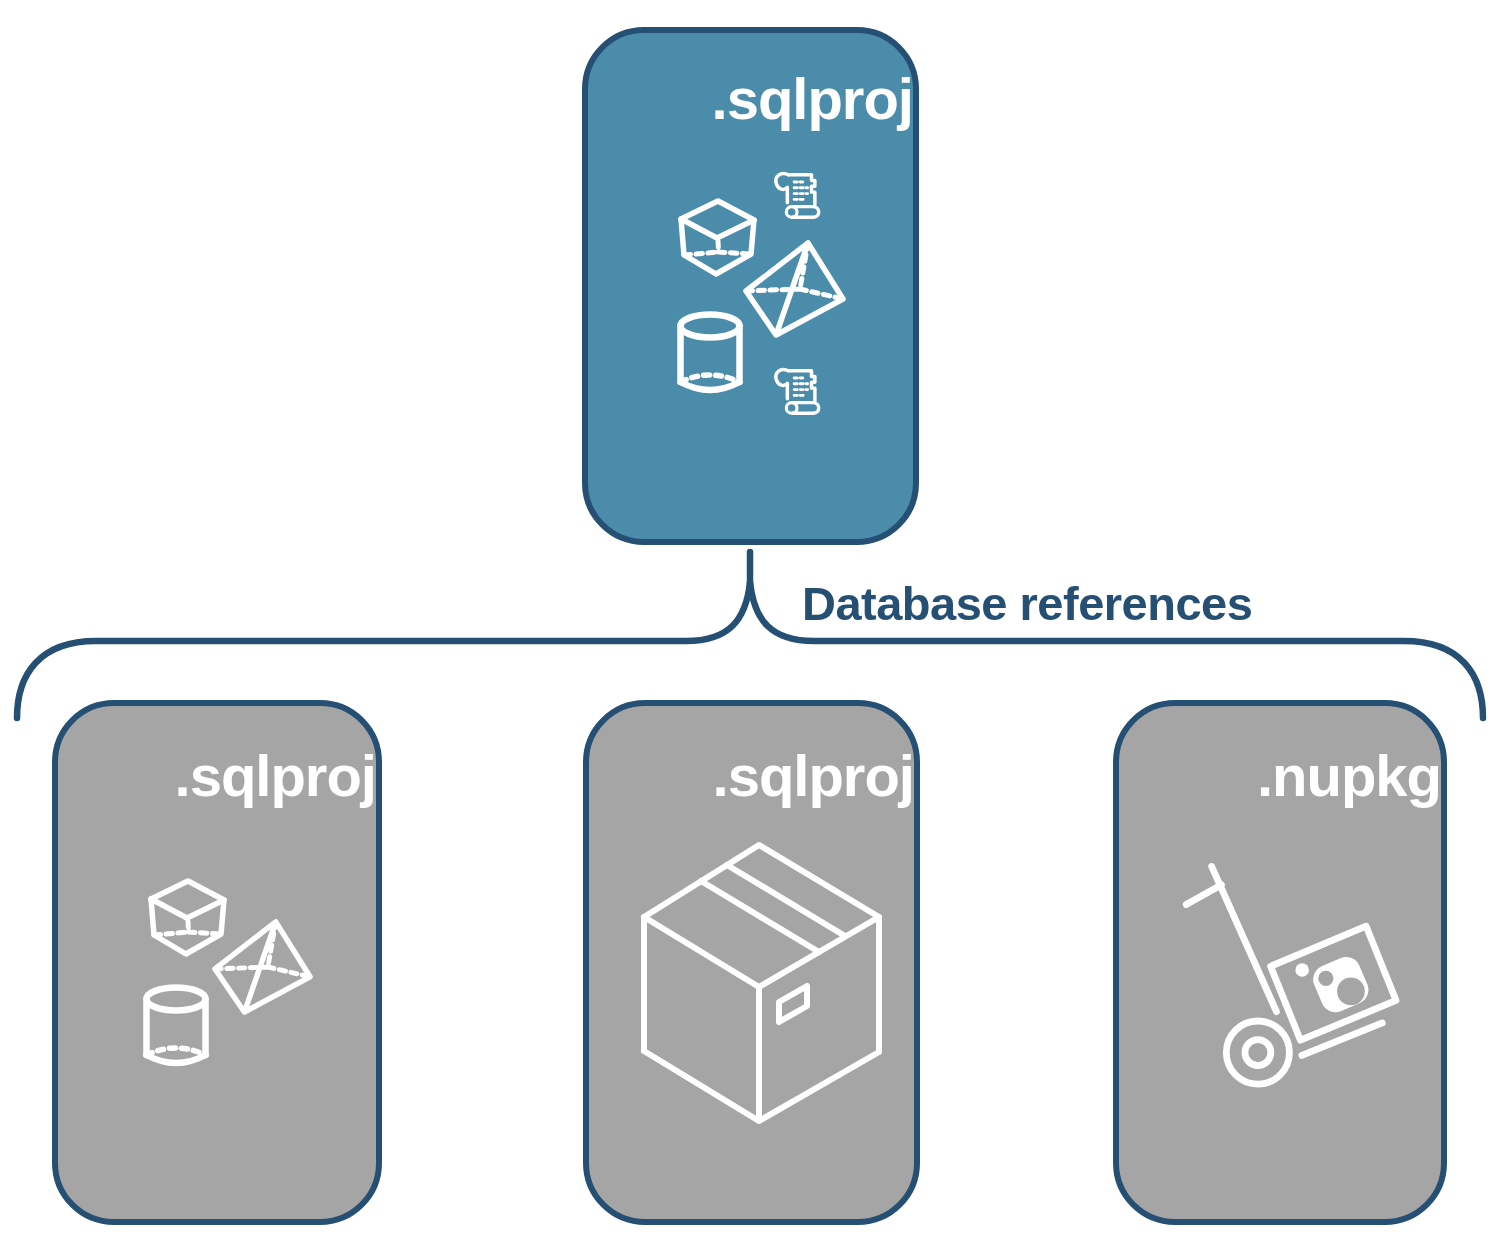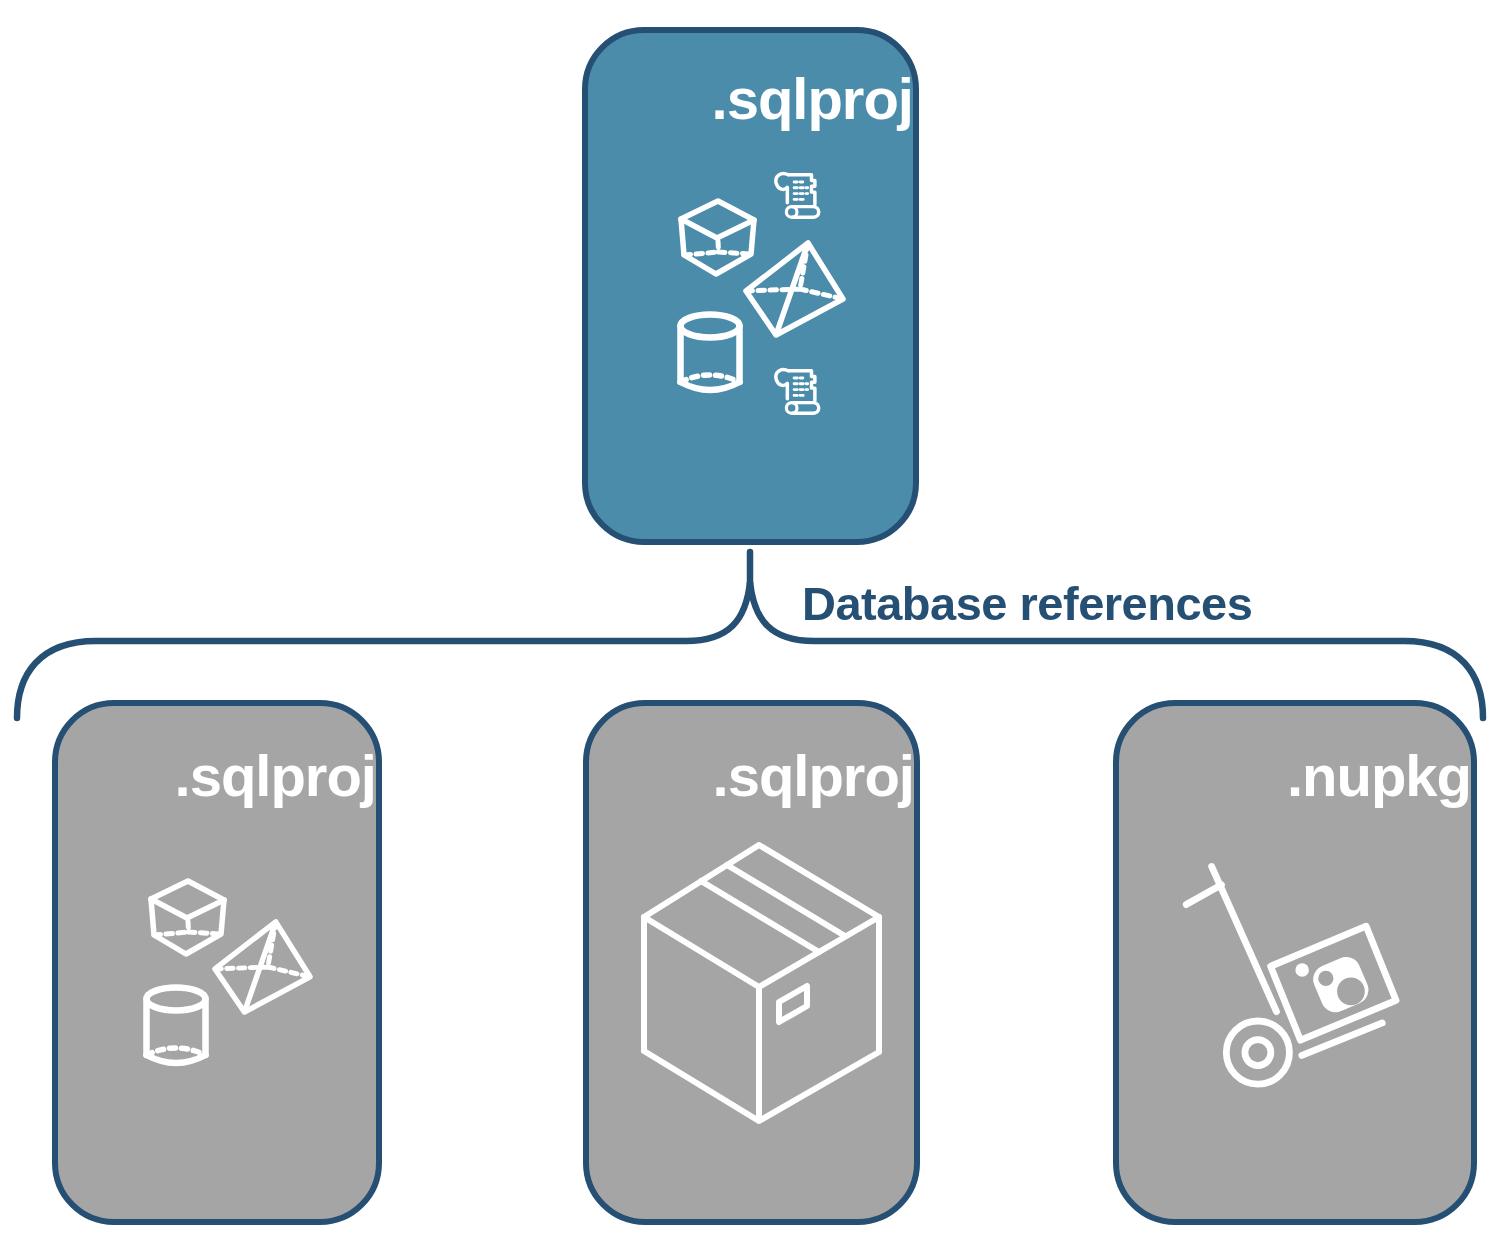--- a/index.html
+++ b/index.html
@@ -103,21 +103,21 @@
     <div class="card-label" style="top:38px;">.sqlproj</div>
 
     <svg class="icon" style="left:50px;top:136px;" width="244" height="284" viewBox="0 0 244 284">
       <path class="ic" stroke-width="6" d="M120,3 L5,75 L120,145 L240,75 Z"></path>
       <path class="ic" stroke-width="6" d="M5,75 L5,209 M240,75 L240,210 M120,145 L120,279 M5,209 L120,279 L240,210"></path>
       <path class="ic" stroke-width="6" d="M62,39 L180,110 M88,23 L206,94"></path>
       <polygon class="ic" stroke-width="6" points="140,160 168,144 168,164 140,180"></polygon>
     </svg>
   </div>
 
-  <div class="card child" style="left:1113px;top:700px;width:364px;height:525px;">
+  <div class="card child" style="left:1113px;top:700px;width:334px;height:525px;">
     <div class="card-label" style="top:38px;">.nupkg</div>
 
     <svg class="icon" style="left:32px;top:152px;" width="282" height="282" viewBox="0 0 100 100">
       <path class="ic" stroke-width="2.4" d="M12.5,16.5 L25,9.5 M21.5,3 L44.5,54.5"></path>
       <circle class="ic" stroke-width="2.4" cx="37.9" cy="69" r="11.2"></circle>
       <circle class="ic" stroke-width="2.4" cx="37.9" cy="69" r="4.6"></circle>
       <polygon class="ic" stroke-width="2.4" points="42.4,38.4 76.3,24.2 86.9,50.5 53,64.6"></polygon>
       <path class="ic" stroke-width="2.4" d="M53.5,70 L82,58.5"></path>
       <rect x="58.6" y="36.2" width="17.4" height="17.4" rx="5.2" fill="#ffffff" stroke="none" transform="rotate(-23 67.3 44.9)"></rect>
       <circle cx="70.9" cy="47.3" r="4.9" fill="#A5A5A5" stroke="none"></circle>

